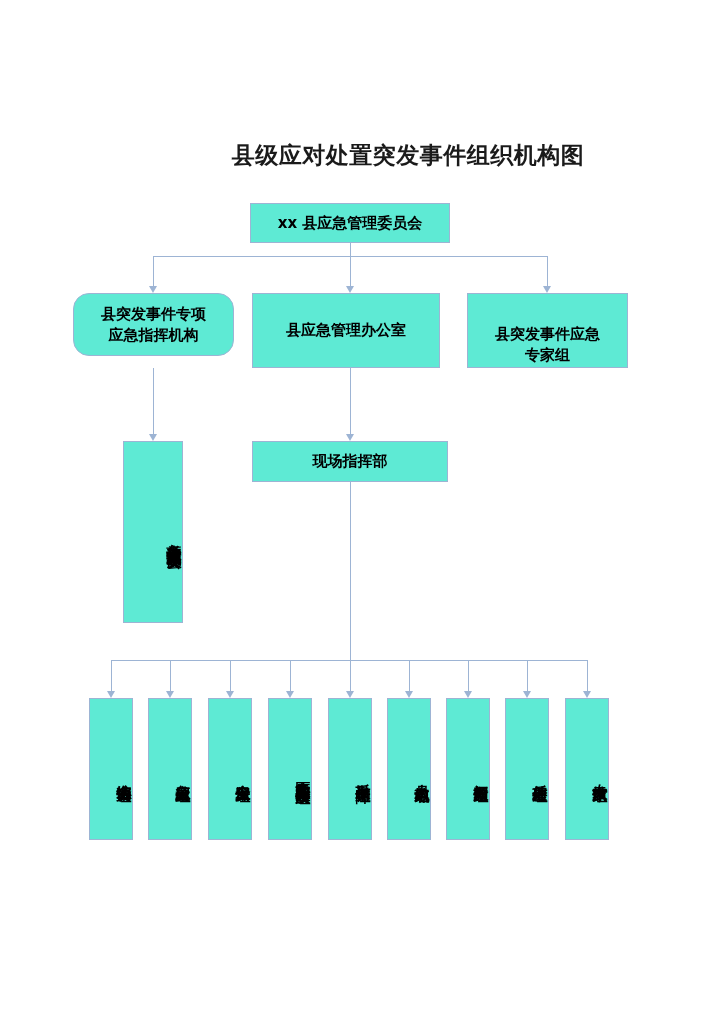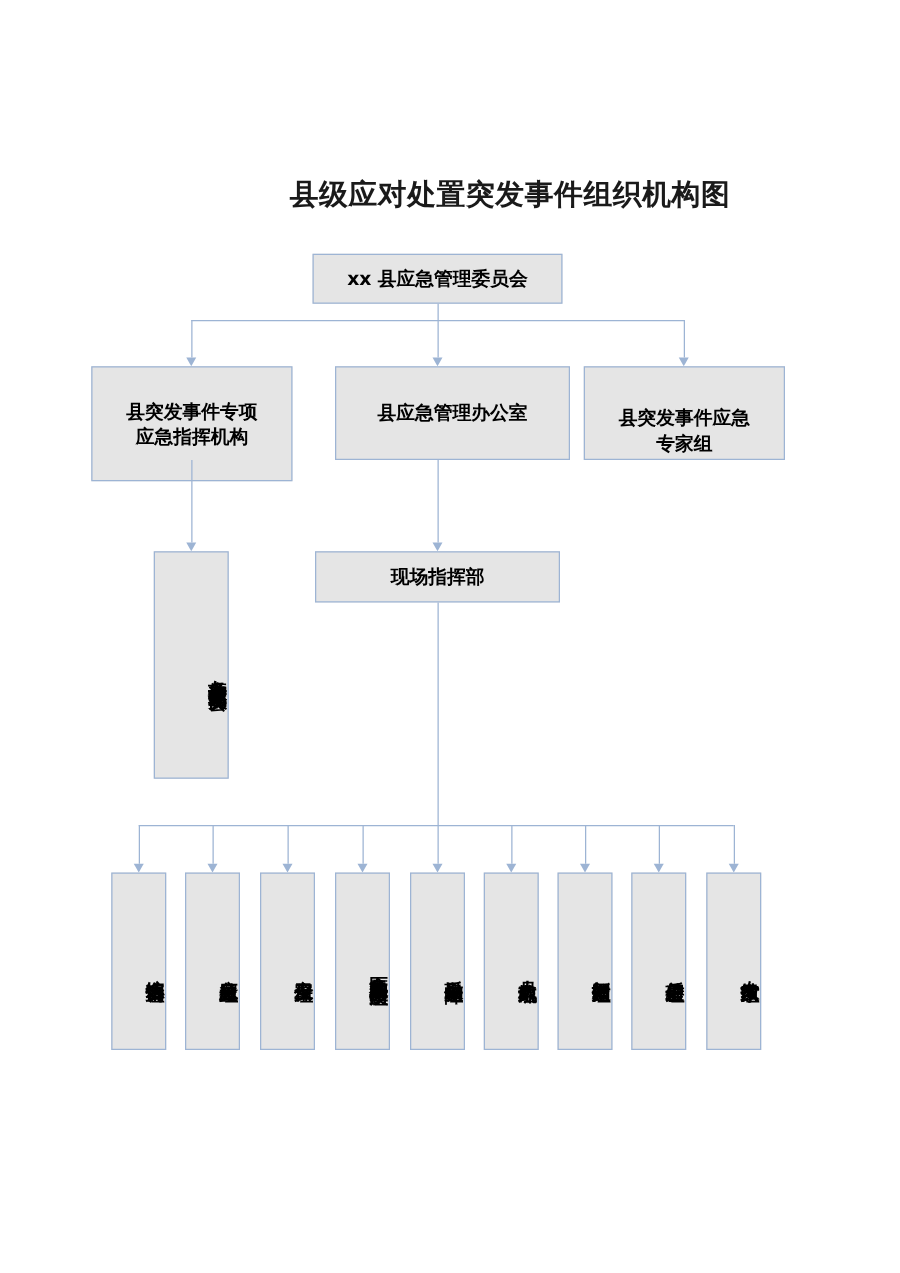--- a/index.html
+++ b/index.html
@@ -24,21 +24,21 @@
     font-size: 23px;
     font-weight: bold;
     color: #1a1a1a;
     letter-spacing: 0.5px;
     margin-left: 48px;
   }
   .node {
     position: absolute;
     box-sizing: border-box;
     border: 1px solid #9db4d4;
-    background: #e5e5e5;
+    background: #5eead4;
     color: #000000;
     display: flex;
     align-items: center;
     justify-content: center;
     text-align: center;
     line-height: 1.35;
   }
   .node.horiz {
     font-size: 15px;
     font-weight: bold;
@@ -101,25 +101,25 @@
 
   <div class="conn-v" style="left:153px; top:256px; height:30px;"></div>
   <div class="arrow" style="left:149px; top:286px;"></div>
 
   <div class="conn-v" style="left:350px; top:256px; height:30px;"></div>
   <div class="arrow" style="left:346px; top:286px;"></div>
 
   <div class="conn-v" style="left:547px; top:256px; height:30px;"></div>
   <div class="arrow" style="left:543px; top:286px;"></div>
 
-  <div class="node horiz" style="left:73px; top:293px; width:161px; height:92px;">
+  <div class="node horiz" style="left:73px; top:293px; width:161px; height:63px;border-radius:16px;">
     <span style="white-space:pre-line;">县突发事件专项
 应急指挥机构</span>
   </div>
-  <div class="node horiz" style="left:268px; top:293px; width:188px; height:75px;">
+  <div class="node horiz" style="left:252px; top:293px; width:188px; height:75px;">
     <span style="white-space:pre-line;">县应急管理办公室</span>
   </div>
   <div class="node horiz" style="left:467px; top:293px; width:161px; height:75px;">
     <span style="white-space:pre-line;margin-top:28px;">县突发事件应急
 专家组</span>
   </div>
 
   <div class="conn-v" style="left:153px; top:368px; height:66px;"></div>
   <div class="arrow" style="left:149px; top:434px;"></div>
 

